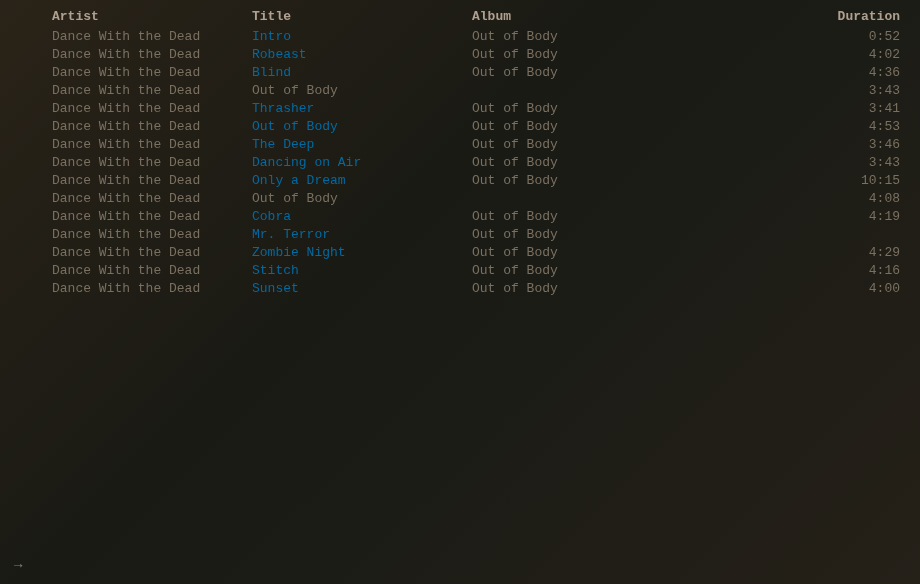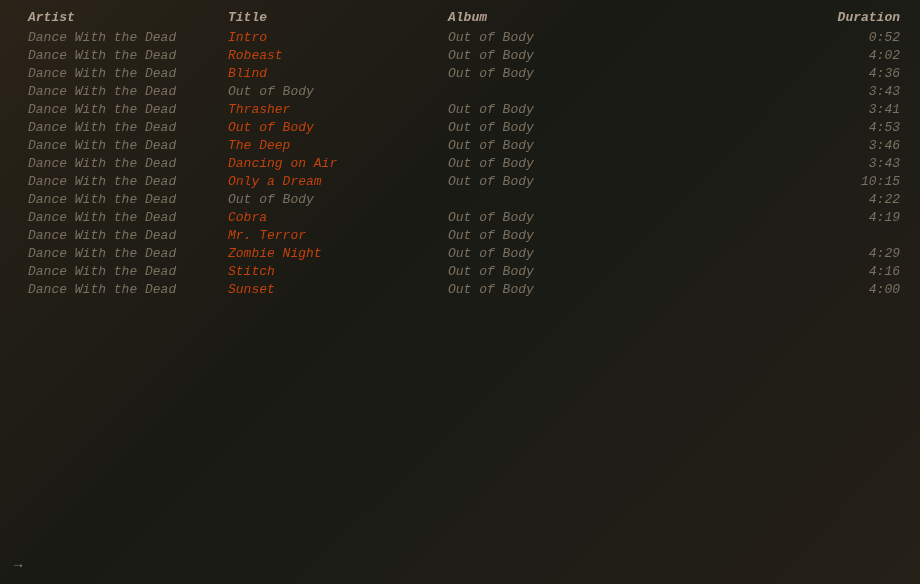--- a/index.html
+++ b/index.html
@@ -18,42 +18,41 @@
       overflow: hidden;
       position: relative;
     }
 
     .track-list {
       padding: 8px 0;
     }
 
     .track-row {
       display: flex;
-      align-items: center;
-      padding: 1px 20px 1px 28px;
+      align-items: flex-start;
+      padding: 1px 20px 1px 52px;
       height: 18px;
       cursor: pointer;
-      font-style: italic;
     }
 
     .track-row.header {
       color: #b0a090;
       font-weight: bold;
       margin-bottom: 2px;
     }
 
     .col-artist {
       width: 200px;
       color: #7a7060;
       flex-shrink: 0;
     }
 
     .col-title {
       width: 220px;
-      color: #c2410c;
+      color: #0369a1;
       flex-shrink: 0;
     }
 
     .col-album {
       width: 220px;
       color: #7a7060;
       flex-shrink: 0;
     }
 
     .col-duration {
@@ -137,21 +136,21 @@
     </div>
     <div class="track-row">
       <span class="col-artist">Dance With the Dead</span>
       <span class="col-title">Only a Dream</span>
       <span class="col-album">Out of Body</span>
       <span class="col-duration">10:15</span>
     </div>
     <div class="track-row">
       <span class="col-artist">Dance With the Dead</span>
       <span class="col-album">Out of Body</span>
-      <span class="col-duration">4:22</span>
+      <span class="col-duration">4:08</span>
     </div>
     <div class="track-row">
       <span class="col-artist">Dance With the Dead</span>
       <span class="col-title">Cobra</span>
       <span class="col-album">Out of Body</span>
       <span class="col-duration">4:19</span>
     </div>
     <div class="track-row">
       <span class="col-artist">Dance With the Dead</span>
       <span class="col-title">Mr. Terror</span>

